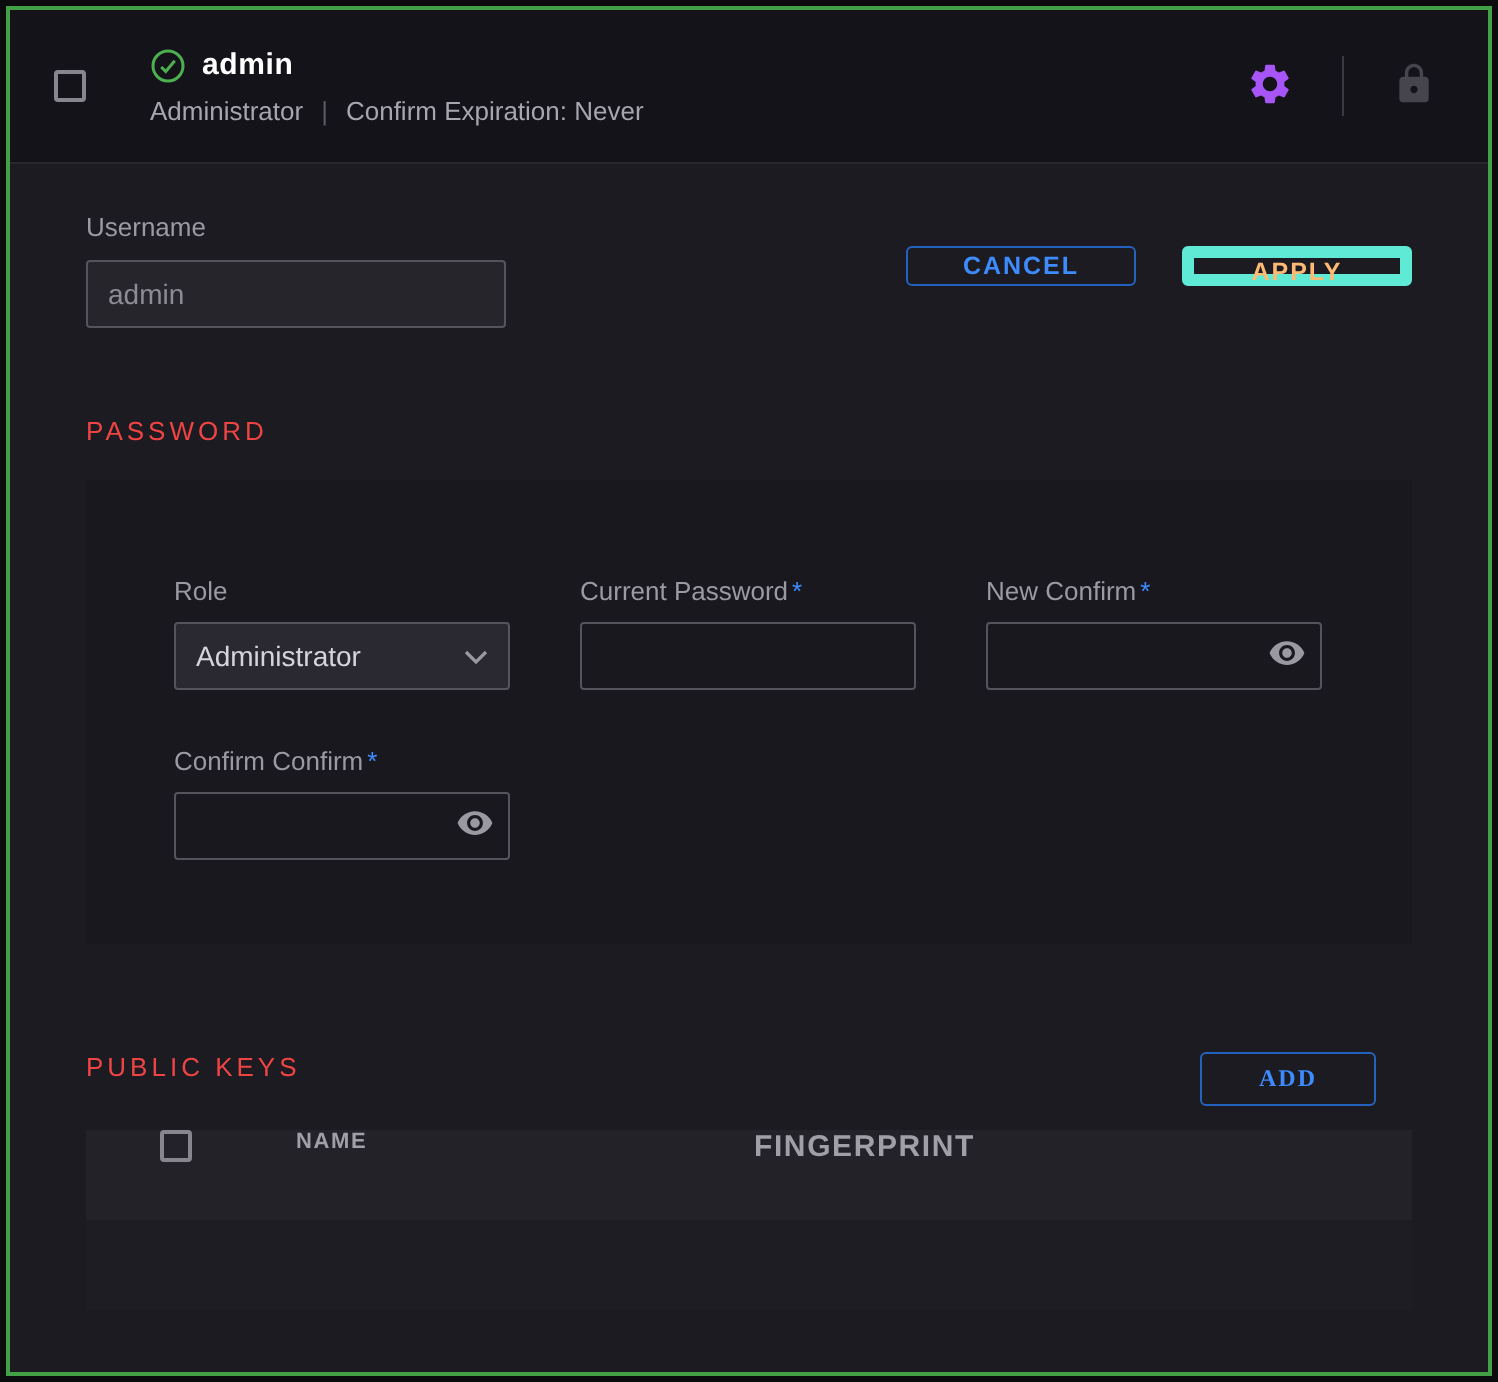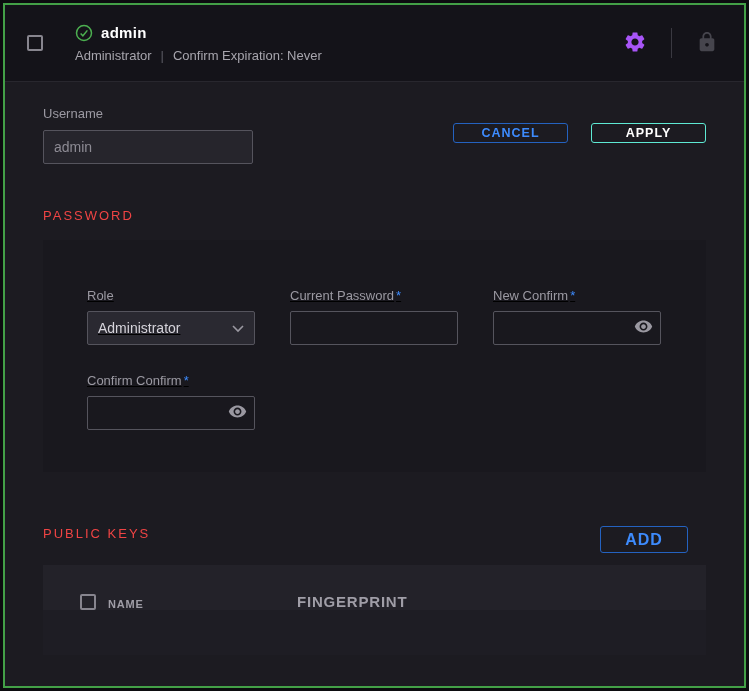--- a/index.html
+++ b/index.html
@@ -50,28 +50,28 @@
     font-family: inherit; outline: none;
   }
   .username-input { width: 210px; margin-top: 9px; display: block; }
   .btn-row { display: flex; gap: 23px; margin-bottom: 5px; }
   .btn {
     width: 115px; height: 20px; background: transparent; border-radius: 3px;
     font-size: 12.5px; font-weight: bold; letter-spacing: 1px;
     font-family: inherit; cursor: pointer;
   }
   .btn-cancel { border: 1px solid #2462c0; color: #3d8bfd; }
-  .btn-apply { border: 1px solid #5eead4; color: #ffffff; }
+  .btn-apply { border: 6px solid #5eead4; color: #fdba74; }
   .section-heading {
     margin-top: 44px; font-size: 13px; font-weight: 400;
     color: #ef4444; letter-spacing: 2px;
   }
   
   .panel { margin-top: 17px; background: #19181e; padding: 48px 44px 42px; }
-  .panel-grid { display: grid; grid-template-columns: 168px 168px 168px; column-gap: 35px; row-gap: 28px; text-decoration: underline; }
+  .panel-grid { display: grid; grid-template-columns: 168px 168px 168px; column-gap: 35px; row-gap: 28px; }
   .control-wrap { position: relative; margin-top: 8px; }
   .select {
     height: 34px; background: #2a2931;
     border: 1px solid #55545d; border-radius: 2px;
     color: #d6d4db; font-size: 14px;
     display: flex; align-items: center; justify-content: space-between;
     padding: 0 10px; cursor: pointer;
   }
   .pw-input {
     width: 100%; height: 34px; background: transparent;
@@ -83,25 +83,25 @@
   .eye {
     position: absolute; right: 8px; top: 50%; transform: translateY(-50%);
     background: none; border: none; cursor: pointer; display: flex; padding: 0;
   }
   
   .pk-header { margin-top: 54px; display: flex; justify-content: space-between; align-items: flex-start; }
   .pk-header .section-heading { margin-top: 0; }
   .btn-add {
     width: 88px; height: 27px; background: transparent;
     border: 1px solid #2462c0; border-radius: 3px;
-    color: #3d8bfd; font-size: 16px; font-weight: bold; letter-spacing: 1px;
-    font-family: Liberation Sans, sans-serif; cursor: pointer; margin-right: 18px;
+    color: #3d8bfd; font-size: 12px; font-weight: bold; letter-spacing: 1px;
+    font-family: Liberation Serif, serif; cursor: pointer; margin-right: 18px;
   }
   .table { margin-top: 12px; }
-  .thead { height: 45px; background: #232229; display: flex; align-items: flex-end; padding-left: 37px; }
+  .thead { height: 45px; background: #232229; display: flex; align-items: flex-start; padding-left: 37px; gap: 40px; }
   .th-name { margin-left: 12px; width: 189px; font-size: 11px; font-weight: bold; letter-spacing: .8px; color: #a09ea7; }
   .th-fp { font-size: 15px; font-weight: bold; letter-spacing: .8px; color: #a09ea7; }
   .tbody-row { height: 45px; background: #1e1d24; }
 </style>
 </head>
 <body>
 
 <div class="frame">
 
   <div class="header">

